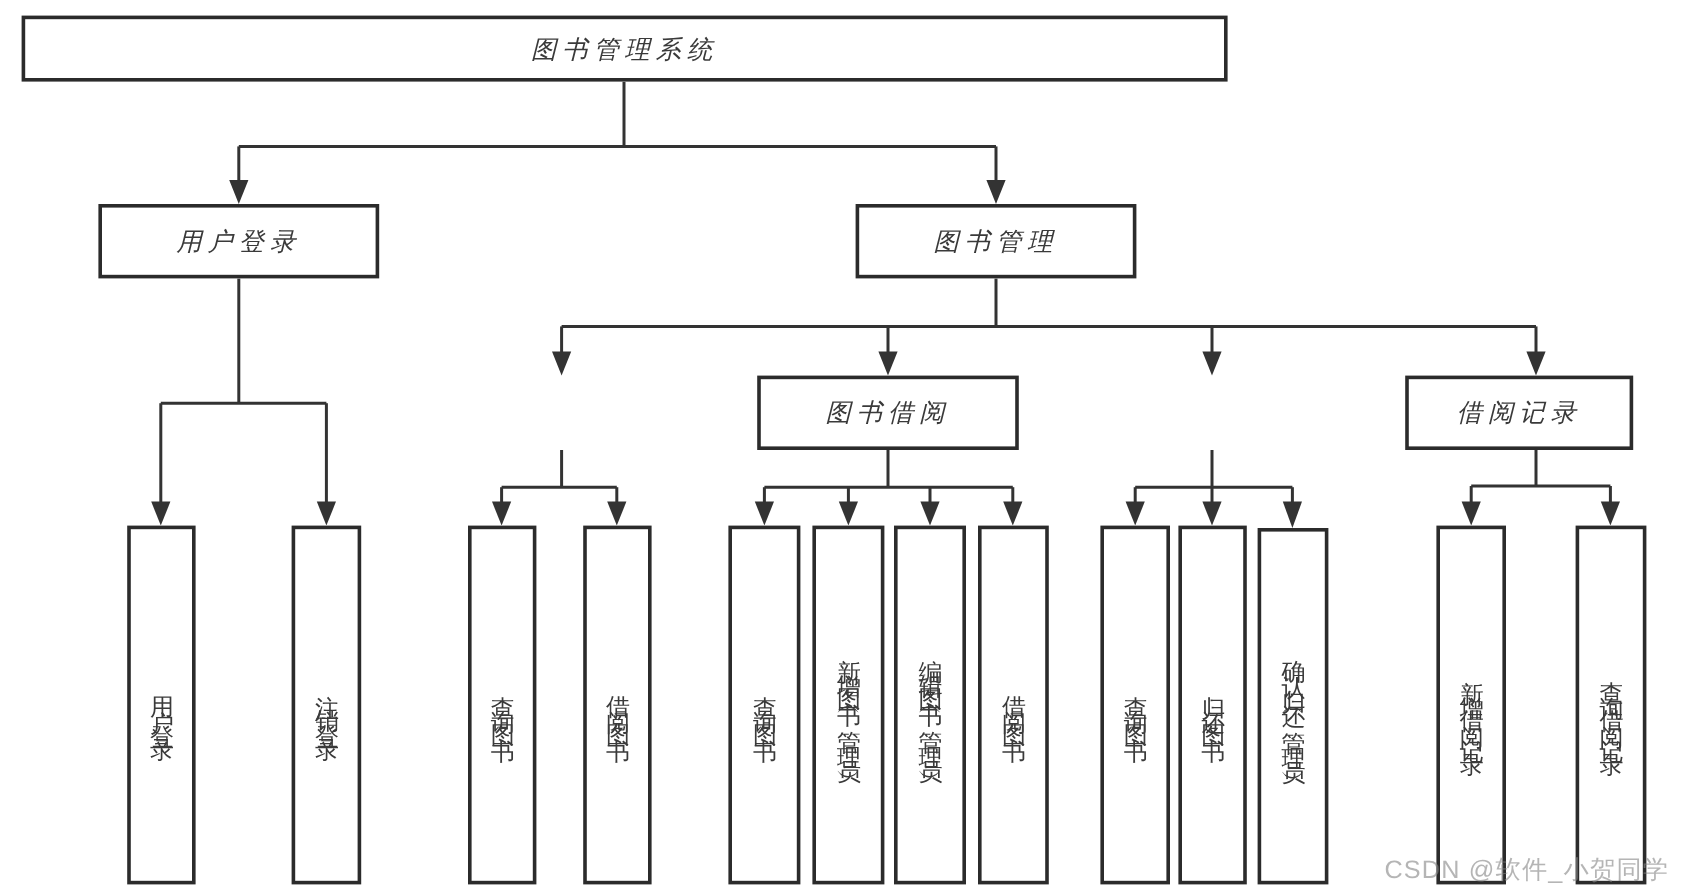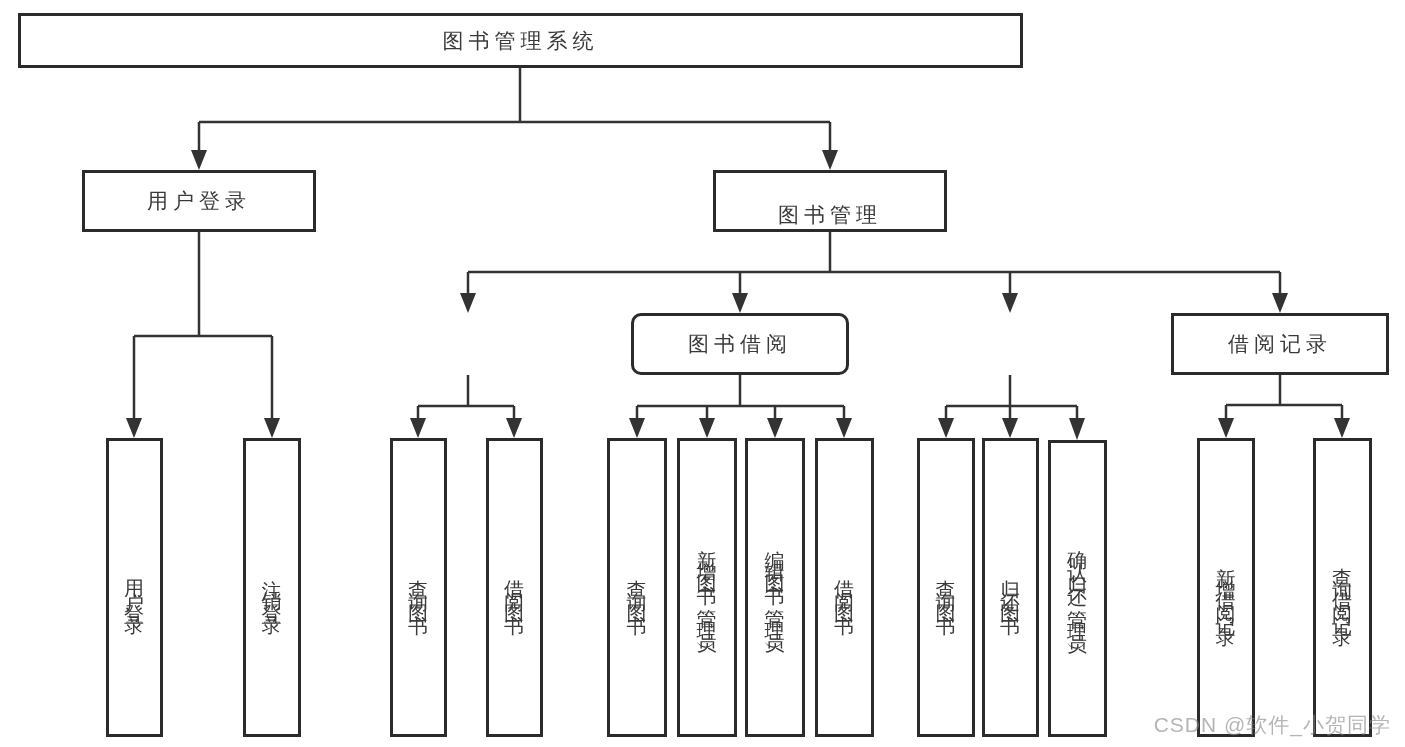--- a/index.html
+++ b/index.html
@@ -6,21 +6,21 @@
   .canvas {
     position:relative; width:1405px; height:747px; background:#ffffff;
     font-family:"Liberation Sans","DejaVu Sans",sans-serif; overflow:hidden;
   }
   .connectors { position:absolute; left:0; top:0; }
   .box {
     position:absolute; background:#ffffff; border:3px solid #2b2b2b;
     box-sizing:border-box; color:#3a3a3a;
   }
   .hbox { display:flex; align-items:center; justify-content:center; }
-  .hbox span { font-size:21px; letter-spacing:5px; white-space:nowrap; }
+  .hbox span { font-size:21px; letter-spacing:5px; white-space:nowrap;font-style:italic; }
   .vbox { display:flex; align-items:center; justify-content:center; writing-mode:vertical-rl; text-orientation:mixed; }
   .vbox span { font-size:20px; letter-spacing:12px; line-height:1; }
   .watermark {
     position:absolute; right:14px; bottom:8px; font-size:21px;
     color:rgba(135,135,135,0.62); letter-spacing:1px; white-space:nowrap;
   }
 </style>
 </head>
 <body>
 
@@ -92,28 +92,28 @@
     </g>
   </svg>
 
   <div class="box hbox" style="left:18px; top:13px; width:1005px; height:55px;">
     <span>图书管理系统</span>
   </div>
 
   <div class="box hbox" style="left:82px; top:170px; width:234px; height:62px;">
     <span>用户登录</span>
   </div>
-  <div class="box hbox" style="left:713px; top:170px; width:234px; height:62px;align-items:flex-end;">
+  <div class="box hbox" style="left:713px; top:170px; width:234px; height:62px;">
     <span>图书管理</span>
   </div>
 
-  <div class="box hbox" style="left:631px; top:313px; width:218px; height:62px;border-radius:10px;">
+  <div class="box hbox" style="left:631px; top:313px; width:218px; height:62px;">
     <span>图书借阅</span>
   </div>
-  <div class="box hbox" style="left:1171px; top:313px; width:218px; height:62px;">
+  <div class="box hbox" style="left:1171px; top:313px; width:190px; height:62px;">
     <span>借阅记录</span>
   </div>
 
   <div class="box vbox" style="left:106px; top:438px; width:57px; height:299px;">
     <span>用户登录</span>
   </div>
   <div class="box vbox" style="left:243px; top:438px; width:58px; height:299px;">
     <span>注销登录</span>
   </div>
 

